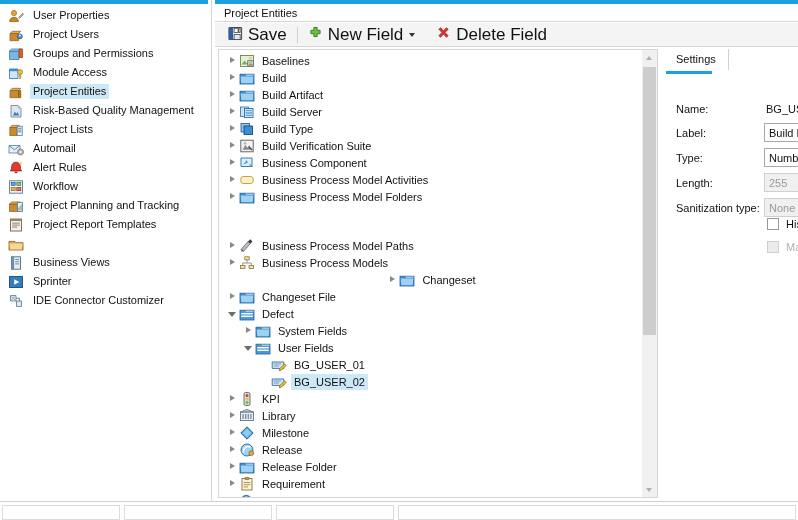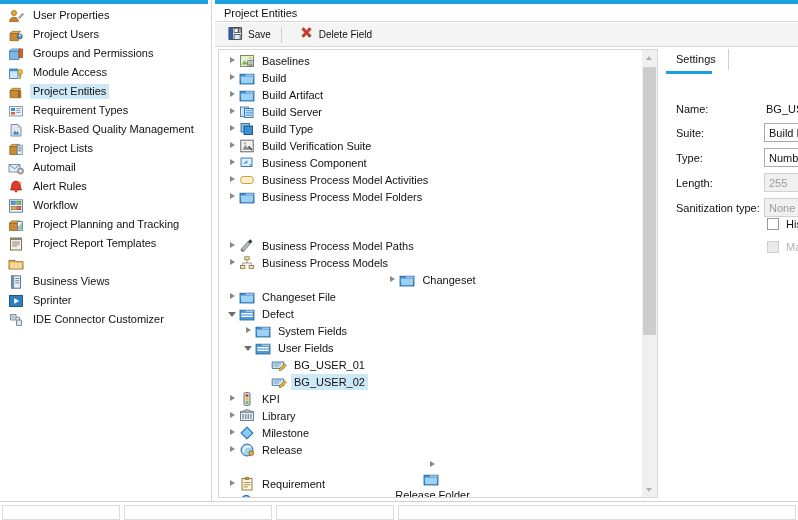--- a/index.html
+++ b/index.html
@@ -45,21 +45,21 @@
     font-size:11px;color:#111;border-bottom:1px solid #d6d6d6;
   }
 
   
   #toolbar{
     position:absolute;left:0;top:23px;width:583px;height:24px;
     background:#f4f4f4;border-bottom:1px solid #d6d6d6;
     display:flex;align-items:center;padding-left:6px;box-sizing:border-box;
   }
   .tb-btn{display:flex;align-items:center;height:20px;padding:0 7px;cursor:default;}
-  .tb-lbl{font-size:10px;color:#111;margin-left:5px;white-space:nowrap;}
+  .tb-lbl{font-size:17px;color:#111;margin-left:5px;white-space:nowrap;}
   .tb-sep{width:1px;height:16px;background:#cfcfcf;margin:0 3px;}
   .tb-caret{
     width:0;height:0;margin-left:6px;
     border-left:3px solid transparent;border-right:3px solid transparent;
     border-top:4px solid #333;
   }
 
   
   #tree-wrap{
     position:absolute;left:3px;top:49px;width:440px;height:449px;
@@ -189,33 +189,20 @@
         </div>
         <div class="side-item selected">
           <span class="side-ico">
             <svg class="ic" width="16" height="16" viewBox="0 0 16 16">
               <path d="M2 6.5h8.5v7.2H2z" fill="#c98a32" stroke="#8b5c14" stroke-width="0.7"></path>
               <path d="M2 6.5l2.3-2.2h8.5L10.5 6.5z" fill="#e5ad5c" stroke="#8b5c14" stroke-width="0.7"></path>
               <path d="M10.5 6.5h2.3v7.2h-2.3z" fill="#a86f1e" stroke="#8b5c14" stroke-width="0.7"></path>
             </svg>
           </span>
           <span class="side-lbl">Project Entities</span>
-        </div>
-        <div class="side-item">
-          <span class="side-ico">
-            <svg class="ic" width="16" height="16" viewBox="0 0 16 16">
-              <rect x="1.5" y="3.5" width="13" height="9.5" fill="#eef4fa" stroke="#6b8aa6" stroke-width="0.8"></rect>
-              <rect x="3" y="5" width="4" height="3" fill="#3b8fd4"></rect>
-              <rect x="3" y="9" width="4" height="2.5" fill="#d9622b"></rect>
-              <rect x="8.2" y="5" width="4.4" height="1.1" fill="#8fa7bb"></rect>
-              <rect x="8.2" y="7" width="4.4" height="1.1" fill="#8fa7bb"></rect>
-              <rect x="8.2" y="9" width="4.4" height="1.1" fill="#8fa7bb"></rect>
-            </svg>
-          </span>
-          <span class="side-lbl">Requirement Types</span>
         </div>
         <div class="side-item">
           <span class="side-ico">
             <svg class="ic" width="16" height="16" viewBox="0 0 16 16">
               <path d="M3 2.5h7l3 3v8.5H3z" fill="#dfe8f0" stroke="#5d7689" stroke-width="0.8"></path>
               <path d="M10 2.5v3h3z" fill="#9db4c6"></path>
               <path d="M5 12.5l1.8-4 1.6 2.2 1.2-1.6 1.6 3.4z" fill="#3d7fc1"></path>
             </svg>
           </span>
           <span class="side-lbl">Risk-Based Quality Management</span>
@@ -355,20 +342,29 @@
             <rect x="6.5" y="2.5" width="6.5" height="4.5" fill="#ffffff" stroke="#4a4a4a" stroke-width="0.9"></rect>
             <rect x="6.5" y="9" width="6.5" height="5.5" fill="#dfe9f5" stroke="#4a4a4a" stroke-width="0.9"></rect>
             <rect x="10.3" y="3.3" width="1.7" height="3" fill="#4a4a4a"></rect>
           </svg>
         </span>
         <span class="tb-lbl">Save</span>
       </div>
 
       <div class="tb-sep"></div>
 
+      <div class="tb-btn">
+        <span>
+          <svg width="15" height="15" viewBox="0 0 16 16">
+            <path d="M6.2 1.5h3.6v3.1h3.1v3.6H9.8v3.1H6.2V8.2H3.1V4.6h3.1z" fill="#6cbf3f" stroke="#3e7a23" stroke-width="1"></path>
+          </svg>
+        </span>
+        <span class="tb-lbl">New Field</span>
+        <span class="tb-caret"></span>
+      </div>
 
       <div class="tb-sep" style="visibility:hidden"></div>
 
       <div class="tb-btn">
         <span>
           <svg width="15" height="15" viewBox="0 0 16 16">
             <path d="M3 3.4 L5 1.8 L8 5.2 L11 1.8 L13 3.4 L9.7 6.9 L13 10.4 L11 12 L8 8.6 L5 12 L3 10.4 L6.3 6.9 Z" fill="#d9362b" stroke="#9c1d15" stroke-width="0.7"></path>
           </svg>
         </span>
         <span class="tb-lbl">Delete Field</span>
@@ -661,21 +657,21 @@
             </span>
             <span class="tico">
               <svg class="ic" width="16" height="16" viewBox="0 0 16 16">
                 <circle cx="8" cy="8" r="6" fill="#9ed2f2" stroke="#1f5f97" stroke-width="0.9"></circle>
                 <path d="M4.5 10.5a5 5 0 0 1 7-5.5" fill="none" stroke="#ffffff" stroke-width="1.4"></path>
                 <circle cx="12.3" cy="11.2" r="2.4" fill="#e0a83f" stroke="#8b5c14" stroke-width="0.7"></circle>
               </svg>
             </span>
             <span class="tlbl">Release</span>
           </div>
-          <div class="tr" style="padding-left: 7px; flex-direction: column;">
+          <div class="tr" style="padding-left: 7px;">
             <span class="tw">
               <span class="arrow-c"></span>
             </span>
             <span class="tico">
               <svg class="ic" width="16" height="16" viewBox="0 0 16 16">
                 <path d="M1 4.2h5l1.2 1.4H15v8.4H1z" fill="#3b8fd4"></path>
                 <path d="M1.4 6.6h13.2l-.9 6.9H2.3z" fill="#9ed2f2"></path>
                 <rect x="1" y="4.2" width="14" height="9.8" fill="none" stroke="#1f5f97" stroke-width="0.8"></rect>
               </svg>
             </span>
@@ -723,21 +719,21 @@
 
     <div id="settings">
       <div id="tabstrip">
         <div class="tab">Settings</div>
         <div id="tab-underline"></div>
       </div>
 
       <div class="flab" style="top:54px;">Name:</div>
       <div class="fval" style="left:104px;top:54px;">BG_USER_02</div>
 
-      <div class="flab" style="top:78px;">Suite:</div>
+      <div class="flab" style="top:78px;">Label:</div>
       <div class="txtbox" style="left:102px;top:74px;width:245px;"><span>Build Number</span></div>
 
       <div class="flab" style="top:103px;">Type:</div>
       <div class="combo" style="left:102px;top:99px;width:245px;"><span>Number</span></div>
 
       <div class="flab" style="top:128px;">Length:</div>
       <div class="txtbox disabled" style="left:102px;top:124px;width:245px;"><span>255</span></div>
 
       <div class="flab" style="top:153px;">Sanitization type:</div>
       <div class="combo disabled" style="left:102px;top:149px;width:245px;"><span>None</span></div>

